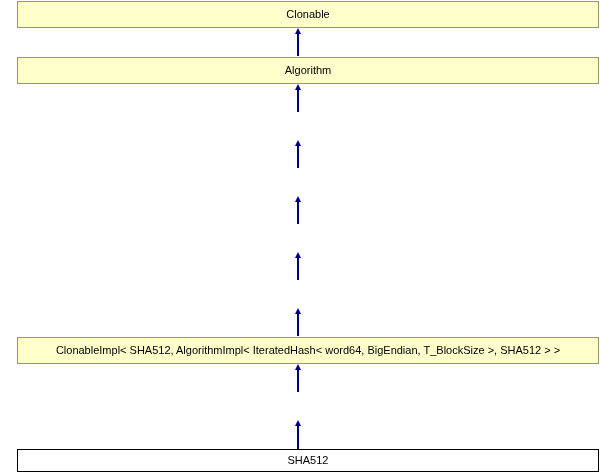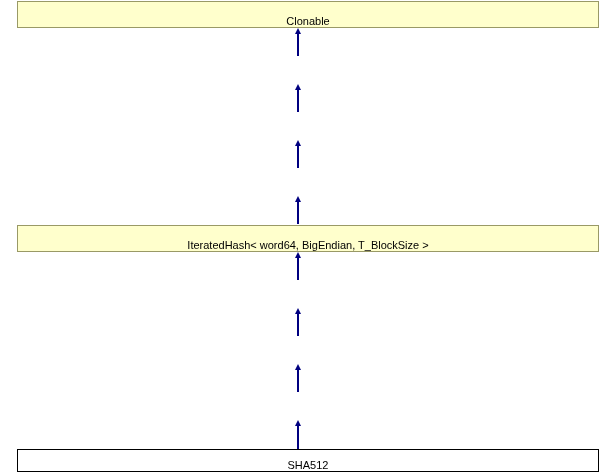--- a/index.html
+++ b/index.html
@@ -22,21 +22,21 @@
   }
   .node{
     position:absolute;
     left:17px;
     right:1px;
     height:27px;
     box-sizing:border-box;
     background:var(--node-fill);
     border:1px solid var(--node-border);
     display:flex;
-    align-items:flex-end;
+    align-items:center;
     justify-content:center;
     cursor:pointer;
   }
   .node .lbl{
     font-size:11px;
     color:var(--text);
     white-space:nowrap;
     line-height:1;
   }
   .node.highlight{
@@ -71,48 +71,51 @@
 <div class="diagram">
 
   <div class="node" style="top:1px">
     <span class="lbl">Clonable</span>
   </div>
   <div class="arrow" style="top:28px">
     <div class="head"></div>
     <div class="shaft"></div>
   </div>
 
+  <div class="node" style="top:57px">
+    <span class="lbl">Algorithm</span>
+  </div>
   <div class="arrow" style="top:84px">
     <div class="head"></div>
     <div class="shaft"></div>
   </div>
 
   <div class="arrow" style="top:140px">
     <div class="head"></div>
     <div class="shaft"></div>
   </div>
 
   <div class="arrow" style="top:196px">
     <div class="head"></div>
     <div class="shaft"></div>
   </div>
 
-  <div class="node" style="top:225px">
-    <span class="lbl">IteratedHash&lt; word64, BigEndian, T_BlockSize &gt;</span>
-  </div>
   <div class="arrow" style="top:252px">
     <div class="head"></div>
     <div class="shaft"></div>
   </div>
 
   <div class="arrow" style="top:308px">
     <div class="head"></div>
     <div class="shaft"></div>
   </div>
 
+  <div class="node" style="top:337px">
+    <span class="lbl">ClonableImpl&lt; SHA512, AlgorithmImpl&lt; IteratedHash&lt; word64, BigEndian, T_BlockSize &gt;, SHA512 &gt; &gt;</span>
+  </div>
   <div class="arrow" style="top:364px">
     <div class="head"></div>
     <div class="shaft"></div>
   </div>
 
   <div class="arrow" style="top:420px;height:29px">
     <div class="head"></div>
     <div class="shaft"></div>
   </div>
 

